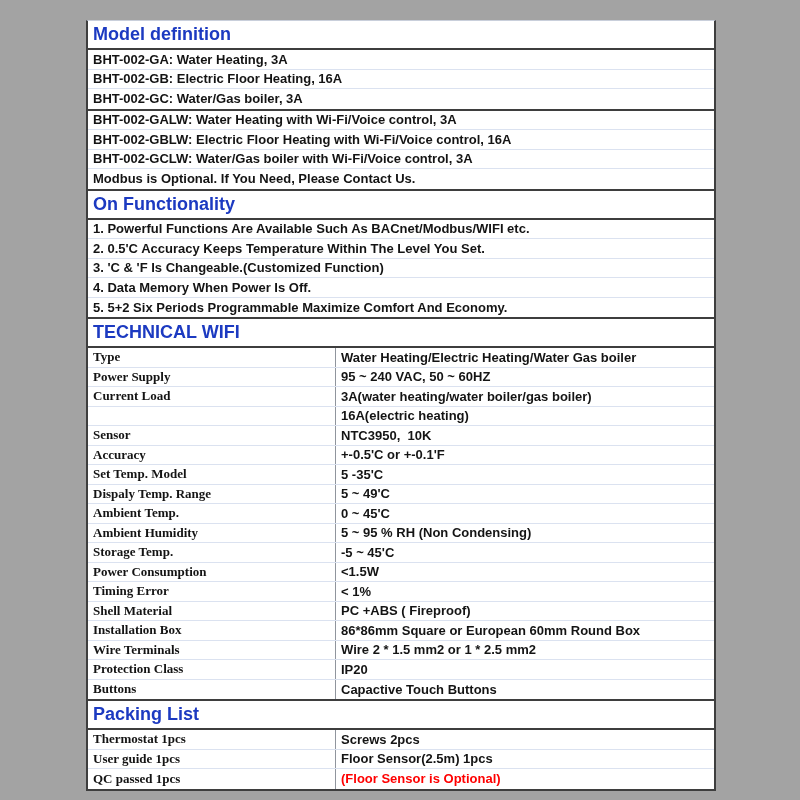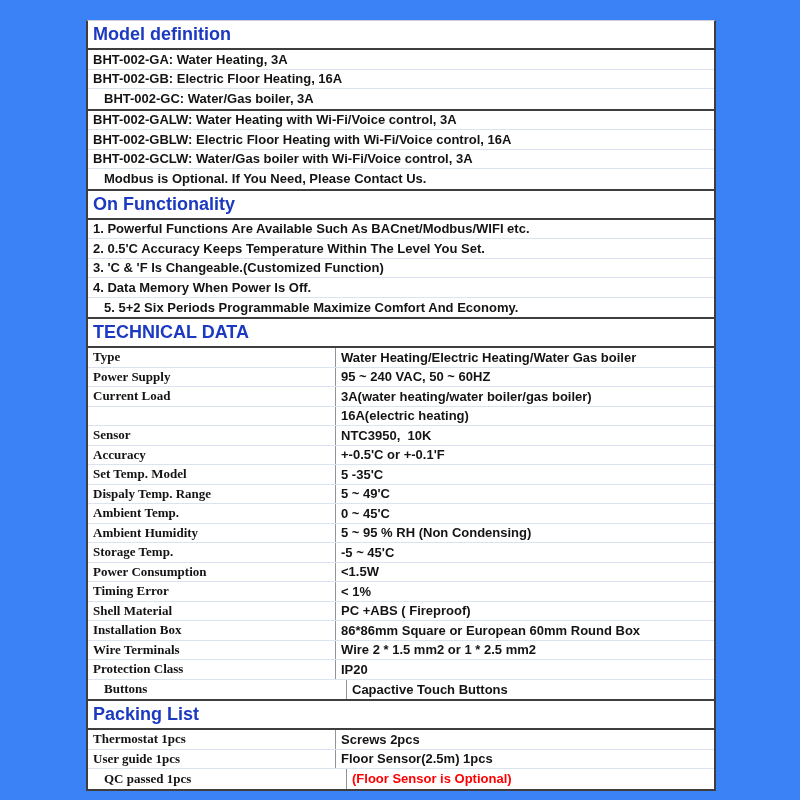--- a/index.html
+++ b/index.html
@@ -7,21 +7,21 @@
     padding: 0;
     background: #ffffff;
     width: 800px;
     height: 800px;
     font-family: "Liberation Sans", sans-serif;
   }
   .page {
     position: relative;
     width: 800px;
     height: 800px;
-    background: #3b82f6;
+    background: #a3a3a3;
     overflow: hidden;
   }
   .sheet {
     position: absolute;
     left: 86px;
     top: 20px;
     width: 630px;
     box-sizing: border-box;
     background: #ffffff;
     border-left: 2px solid #3e3e3e;
@@ -46,21 +46,21 @@
     box-sizing: border-box;
     display: flex;
     align-items: stretch;
     height: 19.5px;
     border-bottom: 1px solid #dbe2f0;
     font-size: 13px;
     font-weight: 600;
     color: #141414;
     overflow: hidden;
   }
-  .rowgroup .row:last-child { border-bottom: none; padding-left: 11px; }
+  .rowgroup .row:last-child { border-bottom: none; }
   .cell {
     display: flex;
     align-items: center;
     padding-left: 5px;
     white-space: pre;
     overflow: hidden;
     box-sizing: border-box;
   }
   .cell.full { flex: 1; }
   .cell.label { width: 247px; flex: none; font-family: Liberation Serif, serif; }
@@ -112,21 +112,21 @@
           <span class="cell full">3. 'C &amp; 'F Is Changeable.(Customized Function)</span>
         </div>
       <div class="row">
           <span class="cell full">4. Data Memory When Power Is Off.</span>
         </div>
       <div class="row">
           <span class="cell full">5. 5+2 Six Periods Programmable Maximize Comfort And Economy.</span>
         </div>
     </div>
 
-    <div class="heading dark-top">TECHNICAL DATA</div>
+    <div class="heading dark-top">TECHNICAL WIFI</div>
     <div class="rowgroup">
       <div class="row">
           <span class="cell label">Type</span>
           <span class="cell value">Water Heating/Electric Heating/Water Gas boiler</span>
         </div>
       <div class="row">
           <span class="cell label">Power Supply</span>
           <span class="cell value">95 ~ 240 VAC, 50 ~ 60HZ</span>
         </div>
       <div class="row">

